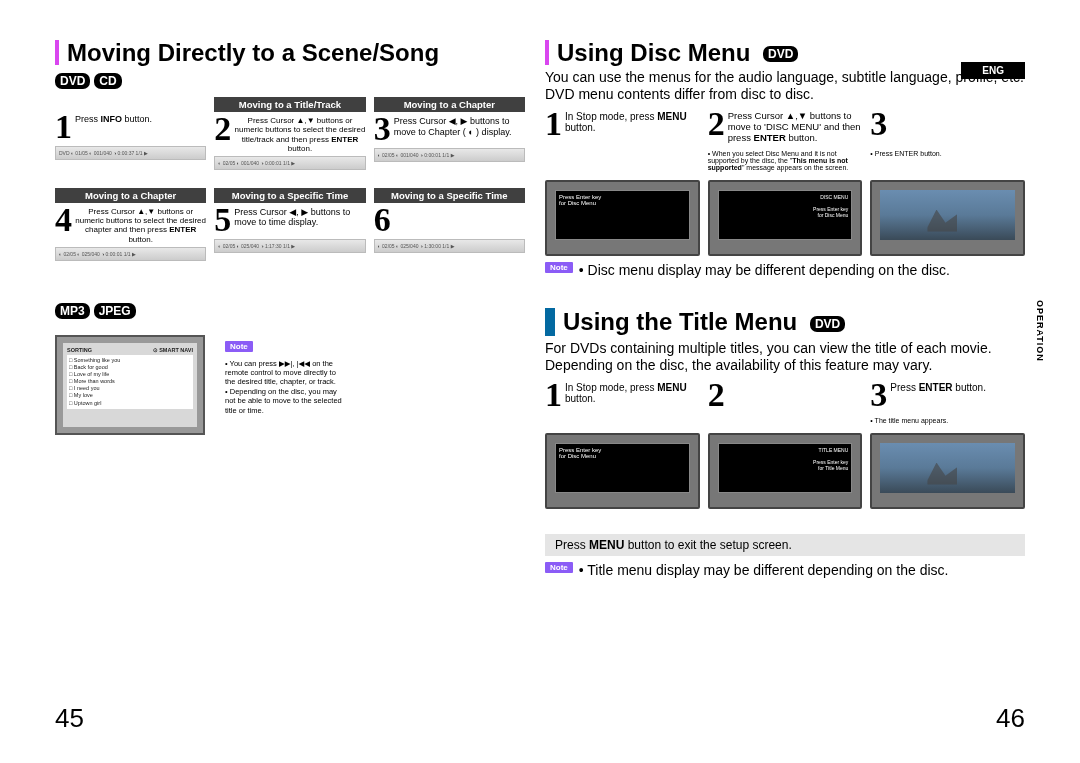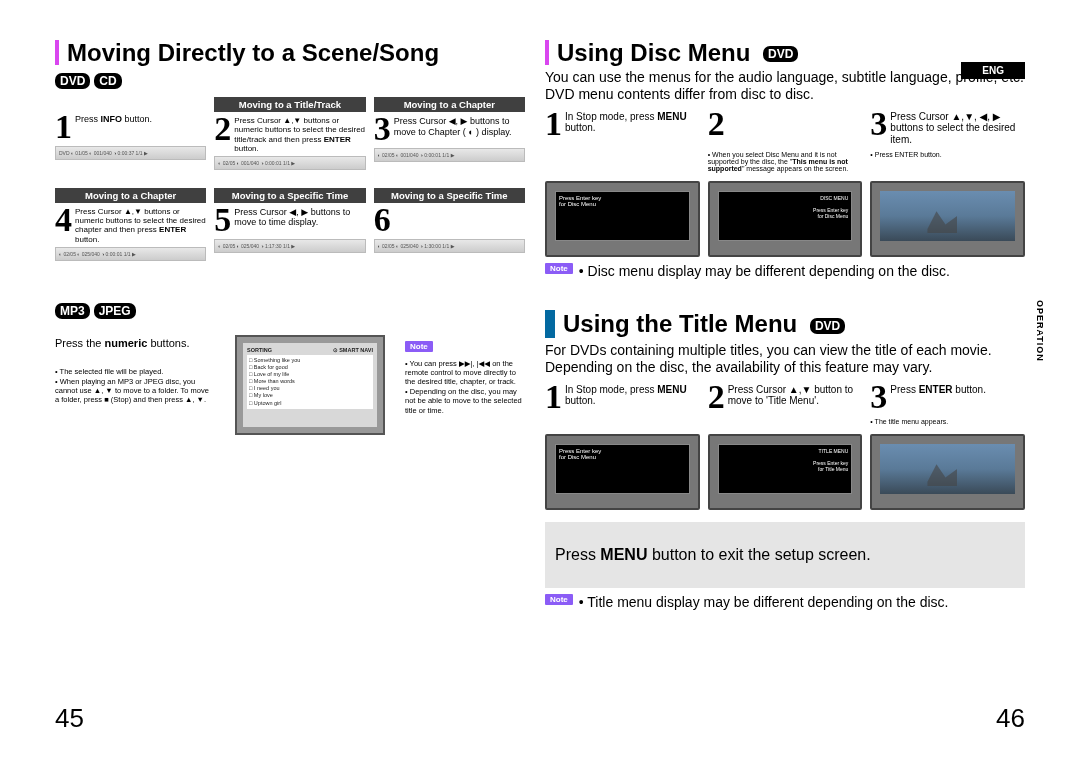--- a/index.html
+++ b/index.html
@@ -87,21 +87,21 @@
     font-size: 34px;
     font-weight: bold;
     line-height: 0.9;
     font-family: "Times New Roman", serif;
   }
   .step-text {
     font-size: 9px;
     line-height: 1.15;
     padding-top: 2px;
   }
-  .step-text-sm { font-size: 8px; }
+  .step-text-sm { font-size: 8px; text-align: center; }
 
   .screen-preview {
     background: #777;
     height: 76px;
     border: 2px solid #444;
     border-radius: 2px;
     margin-top: 3px;
     position: relative;
     overflow: hidden;
   }
@@ -183,23 +183,23 @@
     right: -20px;
     top: 260px;
     writing-mode: vertical-lr;
     font-size: 9px;
     font-weight: bold;
     letter-spacing: 1px;
   }
 
   .exit-bar {
     background: #e5e5e5;
-    padding: 24px 10px;
-    font-size: 16px;
-    margin-top: 12px;
+    padding: 4px 10px;
+    font-size: 12px;
+    margin-top: 25px;
   }
 
   .mp3-preview-box {
     border: 2px solid #555;
     background: #999;
     width: 150px;
     height: 100px;
     position: relative;
     overflow:hidden;
   }
@@ -285,24 +285,20 @@
     </div>
   </div>
 
   
   <div class="disc-tags" style="margin-top:36px">
     <span class="disc-tag">MP3</span>
     <span class="disc-tag">JPEG</span>
   </div>
 
   <div class="pressnumeric-row">
-    <div style="flex:1">
-      <div class="step-text" style="font-size:11px">Press the <b>numeric</b> buttons.</div>
-      <div class="bullet-list" style="margin-top:18px">• The selected file will be played.<br>• When playing an MP3 or JPEG disc, you cannot use ▲, ▼ to move to a folder. To move a folder, press ■ (Stop) and then press ▲, ▼.</div>
-    </div>
 
     <div class="mp3-preview-box">
       <div class="mp3-inner">
         <div style="display:flex;justify-content:space-between;font-weight:bold">
           <span>SORTING</span>
             <span>⊙ SMART NAVI</span>
         </div>
         <div style="background:#fff;margin-top:2px;padding:2px;line-height:1.3">
           □ Something like you<br>□ Back for good<br>□ Love of my life<br>□ More than words<br>□ I need you<br>□ My love<br>□ Uptown girl
         </div>
@@ -330,26 +326,26 @@
   <div class="step-row" style="margin-top:6px">
     <div class="step-box">
       <div class="step-body">
         <div class="step-num">1</div>
         <div class="step-text" style="font-size:10px">In Stop mode, press <b>MENU</b> button.</div>
       </div>
     </div>
     <div class="step-box">
       <div class="step-body">
         <div class="step-num">2</div>
+        <div class="step-text" style="font-size:9.5px">Press Cursor ▲,▼ buttons to move to 'DISC MENU' and then press <b>ENTER</b> button.</div>
       </div>
     </div>
     <div class="step-box">
       <div class="step-body">
         <div class="step-num">3</div>
-        <div class="step-text" style="font-size:10px">Press Cursor ▲,▼, ◀, ▶ buttons to select the desired item.</div>
       </div>
     </div>
   </div>
 
   <div class="step-row">
     <div class="step-box"></div>
     <div class="step-box bullet-list-sm">• When you select Disc Menu and it is not supported by the disc, the "<b>This menu is not supported</b>" message appears on the screen.</div>
     <div class="step-box bullet-list-sm">• Press ENTER button.</div>
   </div>
 
@@ -387,21 +383,20 @@
   <div class="step-row" style="margin-top:6px">
     <div class="step-box">
       <div class="step-body">
         <div class="step-num">1</div>
         <div class="step-text" style="font-size:10px">In Stop mode, press <b>MENU</b> button.</div>
       </div>
     </div>
     <div class="step-box">
       <div class="step-body">
         <div class="step-num">2</div>
-        <div class="step-text" style="font-size:10px">Press Cursor ▲,▼ button to move to 'Title Menu'.</div>
       </div>
     </div>
     <div class="step-box">
       <div class="step-body">
         <div class="step-num">3</div>
         <div class="step-text" style="font-size:10px">Press <b>ENTER</b> button.</div>
       </div>
     </div>
   </div>
 

